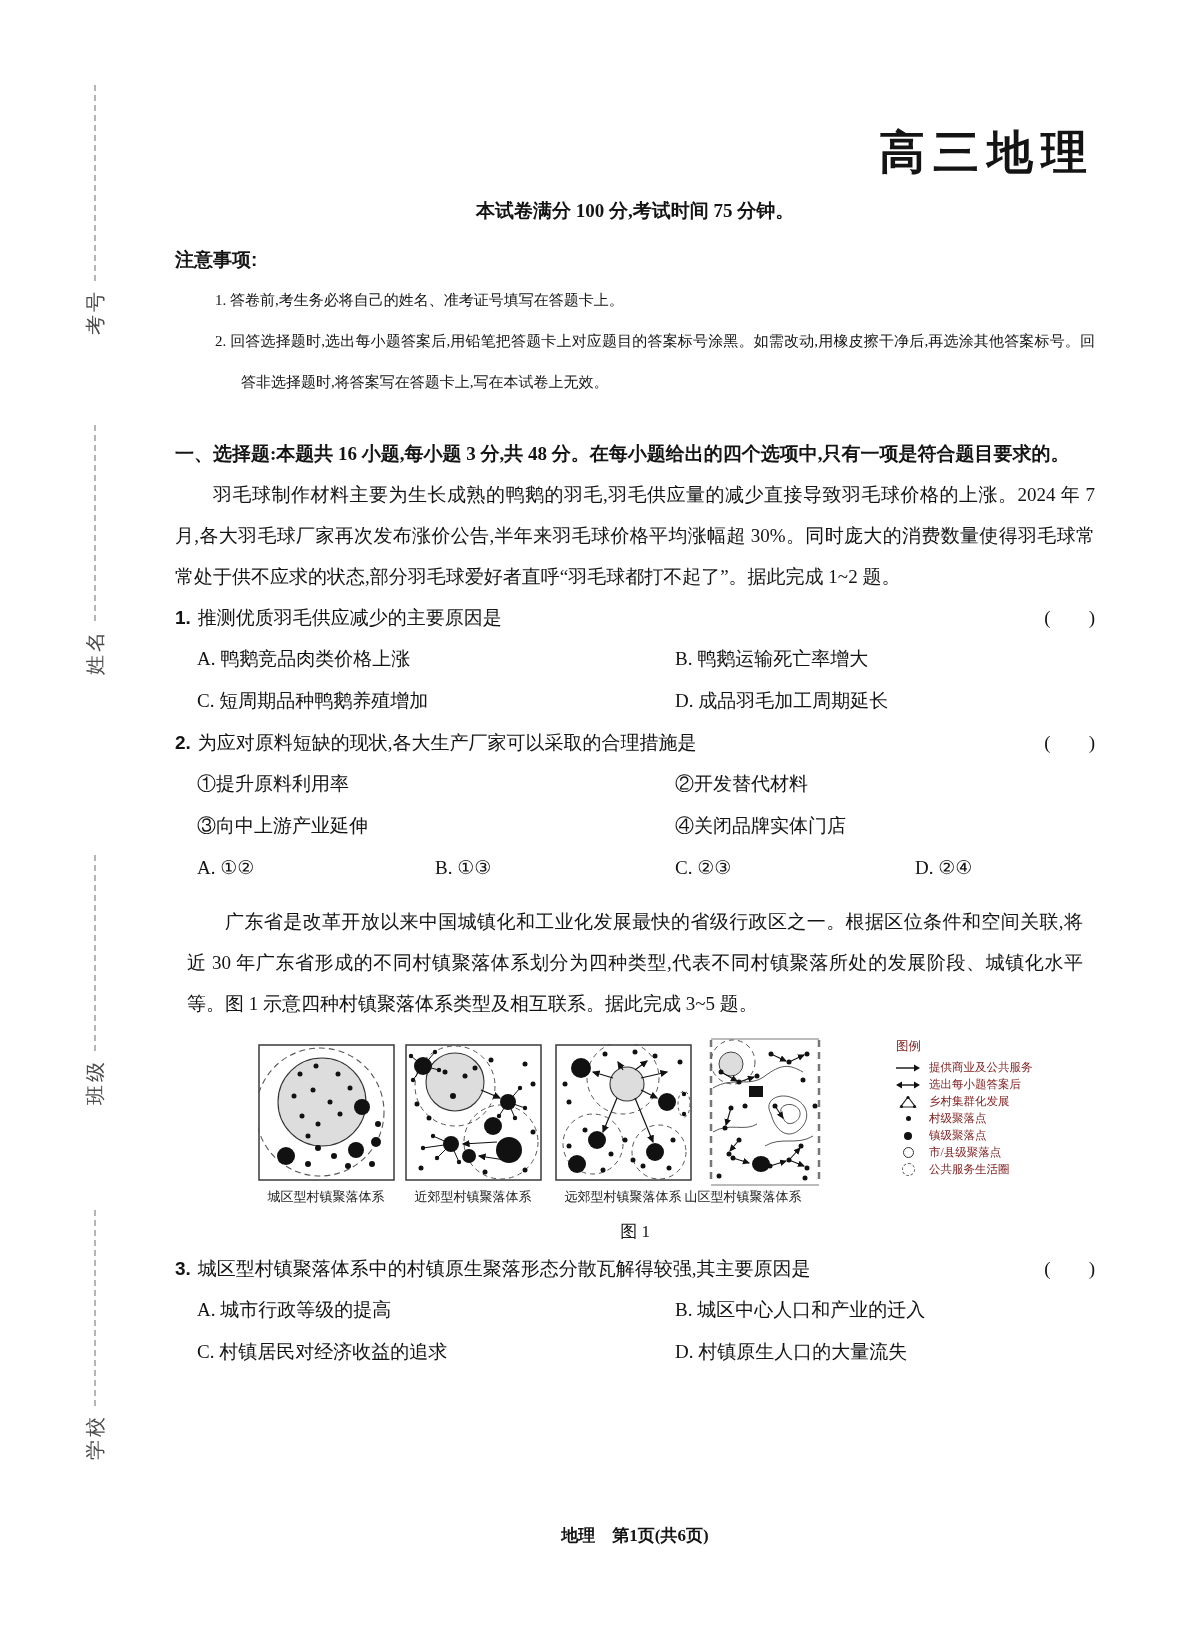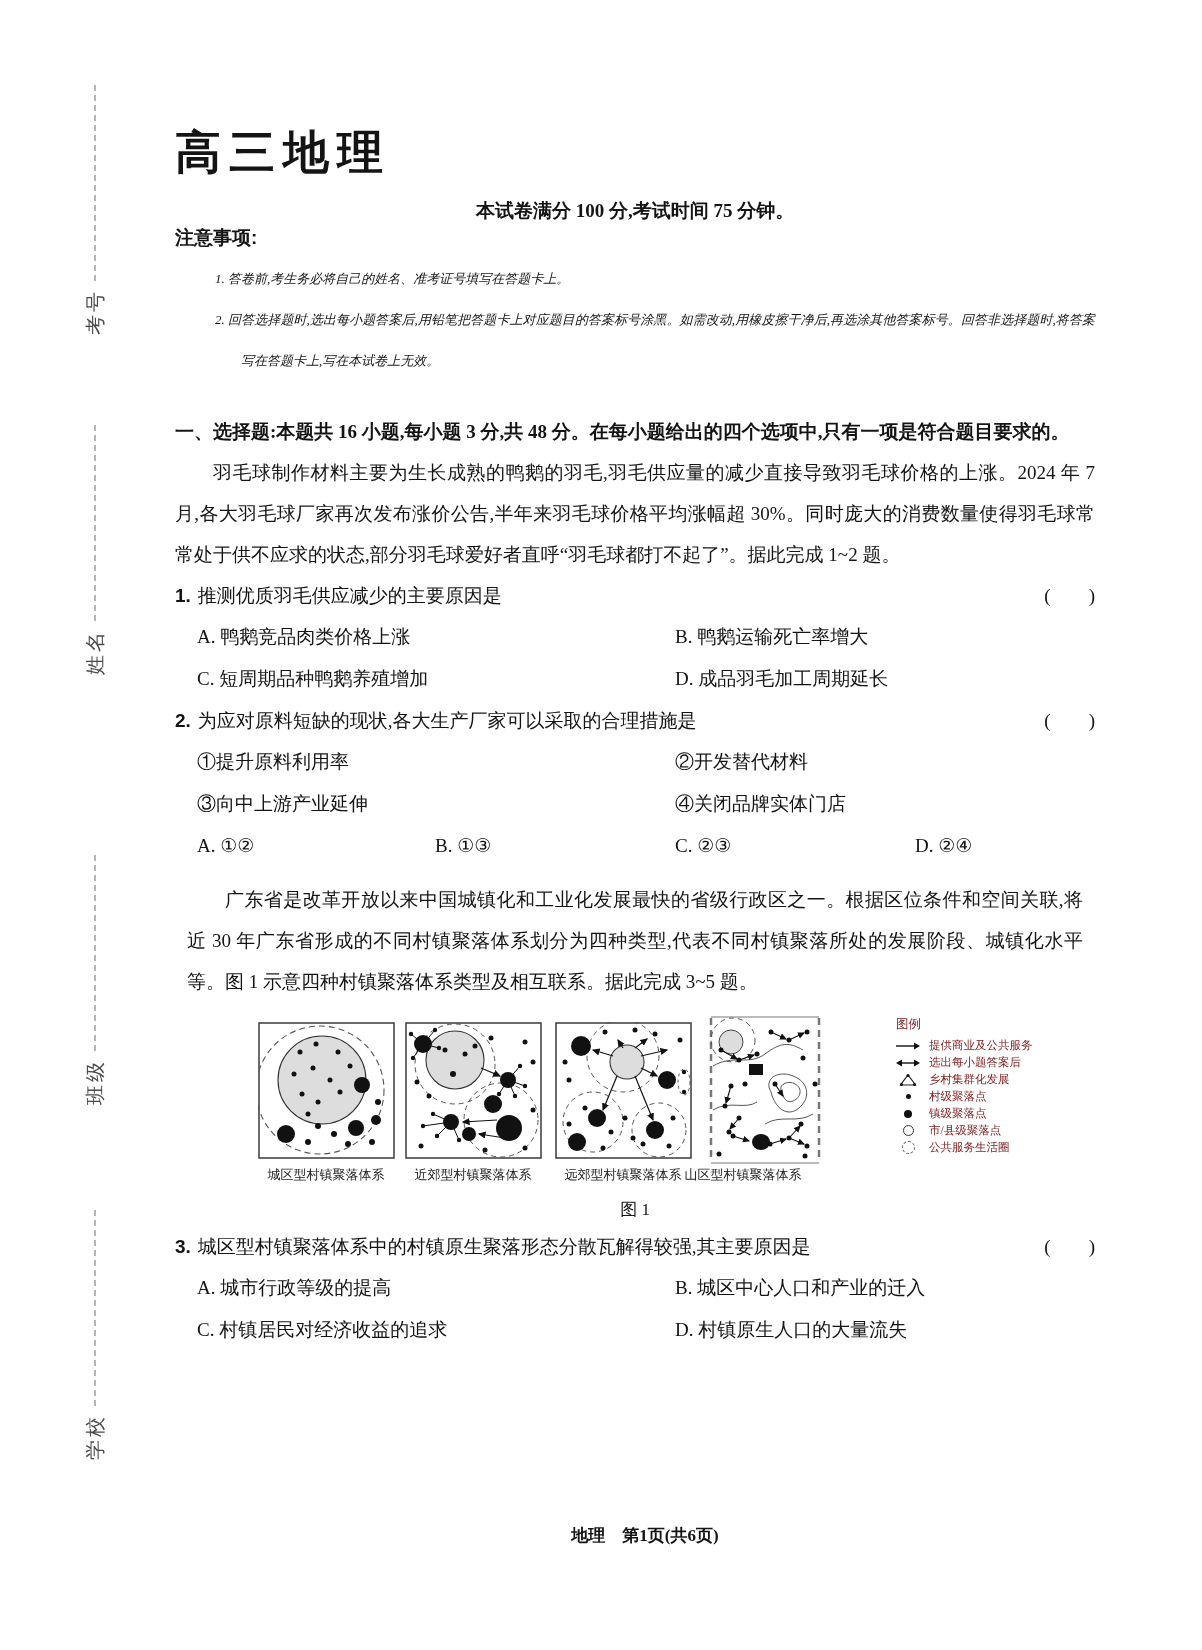--- a/index.html
+++ b/index.html
@@ -10,25 +10,25 @@
   
   .margin-group{position:absolute;left:80px;width:250px;height:30px;
     transform:rotate(-90deg);transform-origin:0 0;
     display:flex;flex-direction:row;align-items:center;gap:8px;
     font-family:"Liberation Sans","DejaVu Sans",sans-serif;
     font-size:20px;color:#4a4a4a;letter-spacing:3px;}
   .mline{flex:1;border-top:2px dashed #b5b5b5;height:0;}
 
   .content{position:absolute;left:175px;top:0;width:920px;}
 
-  .title{margin:122px 0 0;text-align:left;font-size:46px;font-weight:bold;letter-spacing:8px;}
+  .title{margin:122px 0 0;text-align:right;font-size:46px;font-weight:bold;letter-spacing:8px;}
   .subtitle{margin-top:14px;text-align:center;font-size:19px;font-weight:bold;}
-  .notice-h{font-size:19px;font-weight:bold;line-height:28px;}
+  .notice-h{margin-top:22px;font-size:19px;font-weight:bold;line-height:28px;}
   .notice{margin-top:6px;}
-  .ni{font-size:13px;line-height:41px;padding-left:66px;text-indent:-26px;text-align:justify;font-style:italic;}
+  .ni{font-size:15px;line-height:41px;padding-left:66px;text-indent:-26px;text-align:justify;}
   .sec-h{margin-top:30px;font-size:19px;line-height:41px;font-weight:bold;
          padding-left:47px;text-indent:-47px;text-align:justify;}
   .passage{font-size:19px;line-height:41px;text-indent:2em;text-align:justify;}
   .qrow{display:flex;justify-content:space-between;font-size:19px;line-height:41px;}
   .qstem{display:flex;}
   .qnum{font-weight:bold;font-family:"Liberation Sans","DejaVu Sans",sans-serif;margin-right:7px;}
   .bracket{white-space:pre;}
   .opts2{display:grid;grid-template-columns:478px 1fr;padding-left:22px;font-size:19px;line-height:42px;}
   .opts4{display:grid;grid-template-columns:238px 240px 240px 1fr;padding-left:22px;font-size:19px;line-height:42px;}
 
@@ -41,21 +41,21 @@
   .legend{position:absolute;left:683px;top:2px;width:237px;color:#7f1d1d;margin-left:36px;}
   .lg-title{font-size:12.5px;margin:0 0 4px 2px;}
   .lg-row{display:flex;align-items:center;gap:7px;height:17px;}
   .lg-ic{width:28px;display:flex;justify-content:center;align-items:center;}
   .lg-tx{font-size:11.5px;white-space:nowrap;}
   .ic-dot-s{width:5px;height:5px;border-radius:50%;background:#111;}
   .ic-dot-l{width:8px;height:8px;border-radius:50%;background:#111;}
   .ic-circ{width:9px;height:9px;border:1.4px solid #333;border-radius:50%;}
   .ic-circ-d{width:11px;height:11px;border:1.4px dashed #555;border-radius:50%;}
 
-  .footer{position:absolute;top:1524px;left:185px;width:920px;text-align:center;
+  .footer{position:absolute;top:1524px;left:175px;width:920px;text-align:center;
           font-size:17px;font-weight:bold;}
 </style>
 </head>
 <body>
 
 <div class="page">
 
   <div class="margin-group" style="top:335px">
     <span>考号</span>
     <span class="mline"></span>

